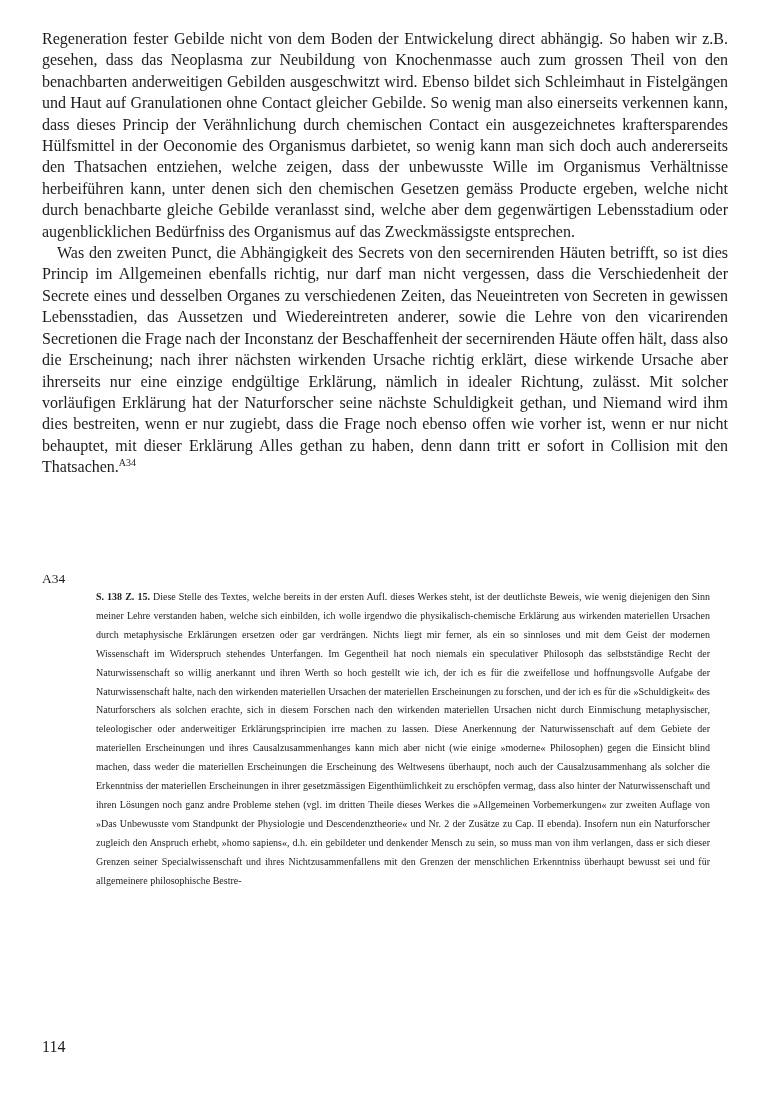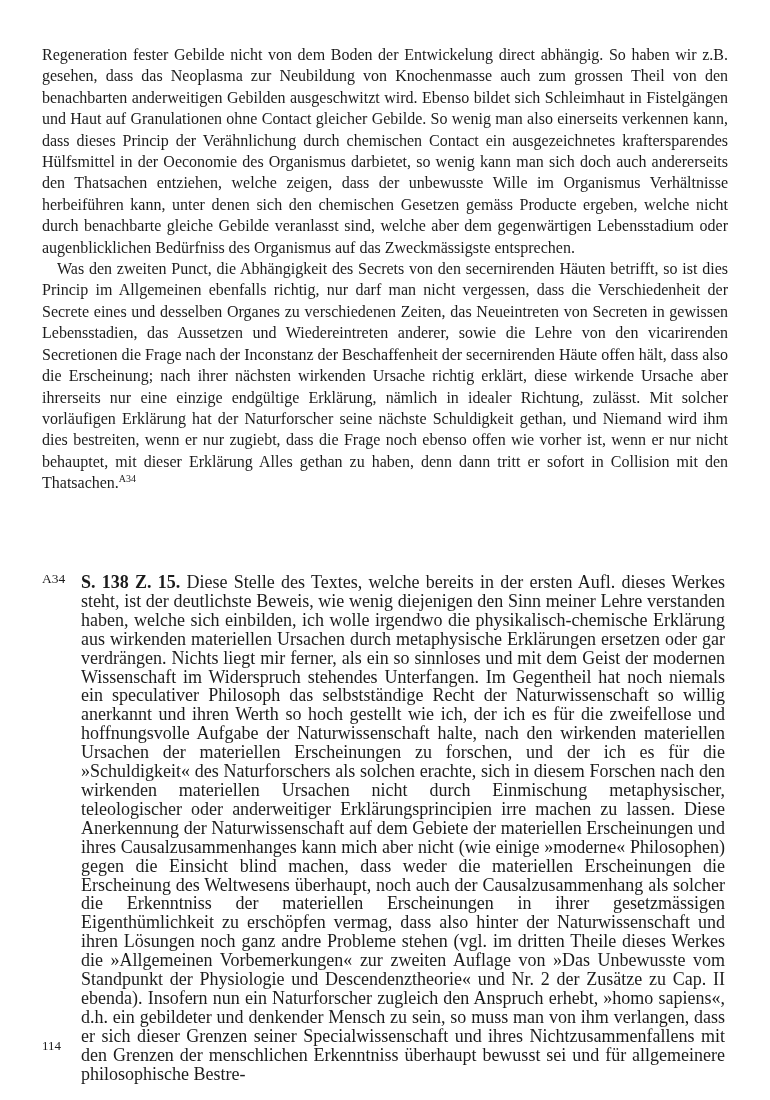--- a/index.html
+++ b/index.html
@@ -12,21 +12,21 @@
   }
   .page {
     position: absolute;
     inset: 0;
     color: #1c1c1c;
   }
   .main-text {
     position: absolute;
     left: 42px;
     right: 42px;
-    top: 44px;
+    top: 28px;
   }
   .para {
     margin: 0;
     font-family: "Liberation Serif", "DejaVu Serif", serif;
     font-size: 16px;
     line-height: 21.4px;
     text-align: justify;
   }
   .para.indent { text-indent: 15px; }
   .run-normal { font-style: normal; }
@@ -47,32 +47,32 @@
   }
   .annotation-label {
     position: absolute;
     left: 0;
     top: 0;
     font-family: "Liberation Serif", "DejaVu Serif", serif;
     font-size: 13.5px;
     line-height: 18.9px;
   }
   .annotation-text {
-    margin: 3px;
+    margin: 18px;
     font-family: "Liberation Serif", "DejaVu Serif", serif;
-    font-size: 18px;
+    font-size: 10px;
     line-height: 18.9px;
     text-align: justify;
   }
   .page-number {
     position: absolute;
     left: 42px;
     top: 1038px;
     font-family: "Liberation Serif", "DejaVu Serif", serif;
-    font-size: 13px;
+    font-size: 16px;
   }
 </style>
 </head>
 <body>
 
 <div class="page">
 
   <div class="main-text">
     <p class="para"><span class="run run-normal">Regeneration fester Gebilde nicht von dem Boden der Entwickelung direct abhängig. So haben wir z.B. gesehen, dass das Neoplasma zur Neubildung von Knochenmasse auch zum grossen Theil von den benachbarten anderweitigen Gebilden ausgeschwitzt wird. Ebenso bildet sich Schleimhaut in Fistelgängen und Haut auf Granulationen ohne Contact gleicher Gebilde. So wenig man also einerseits verkennen kann, dass dieses Princip der Verähnlichung durch chemischen Contact ein ausgezeichnetes kraftersparendes Hülfsmittel in der Oeconomie des Organismus darbietet, so wenig kann man sich doch auch andererseits den Thatsachen entziehen, welche zeigen, dass der unbewusste Wille im Organismus Verhältnisse herbeiführen kann, unter denen sich den chemischen Gesetzen gemäss Producte ergeben, welche nicht durch benachbarte gleiche Gebilde veranlasst sind, welche aber dem gegenwärtigen Lebensstadium oder augenblicklichen Bedürfniss des Organismus auf das Zweckmässigste entsprechen.</span></p>
     <p class="para indent"><span class="run run-normal">Was den zweiten Punct, die Abhängigkeit des Secrets von den secernirenden Häuten betrifft, so ist dies Princip im Allgemeinen ebenfalls richtig, nur darf man nicht vergessen, dass die Verschiedenheit der Secrete eines und desselben Organes zu verschiedenen Zeiten, das Neueintreten von Secreten in gewissen Lebensstadien, das Aussetzen und Wiedereintreten anderer, sowie die Lehre von den vicarirenden Secretionen die Frage nach der Inconstanz der Beschaffenheit der secernirenden Häute offen hält, dass also die Erscheinung; nach ihrer nächsten wirkenden Ursache richtig erklärt, diese wirkende Ursache aber ihrerseits nur eine einzige endgültige Erklärung, nämlich in idealer Richtung, zulässt. Mit solcher vorläufigen Erklärung hat der Naturforscher seine nächste Schuldigkeit gethan, und Niemand wird ihm dies bestreiten, wenn er nur zugiebt, dass die Frage noch ebenso offen wie vorher ist, wenn er nur nicht behauptet, mit dieser Erklärung </span><span class="run run-italic">Alles</span><span class="run run-normal"> gethan zu haben, denn dann tritt er sofort in Collision mit den Thatsachen.</span><span class="run run-sup">A34</span></p>

